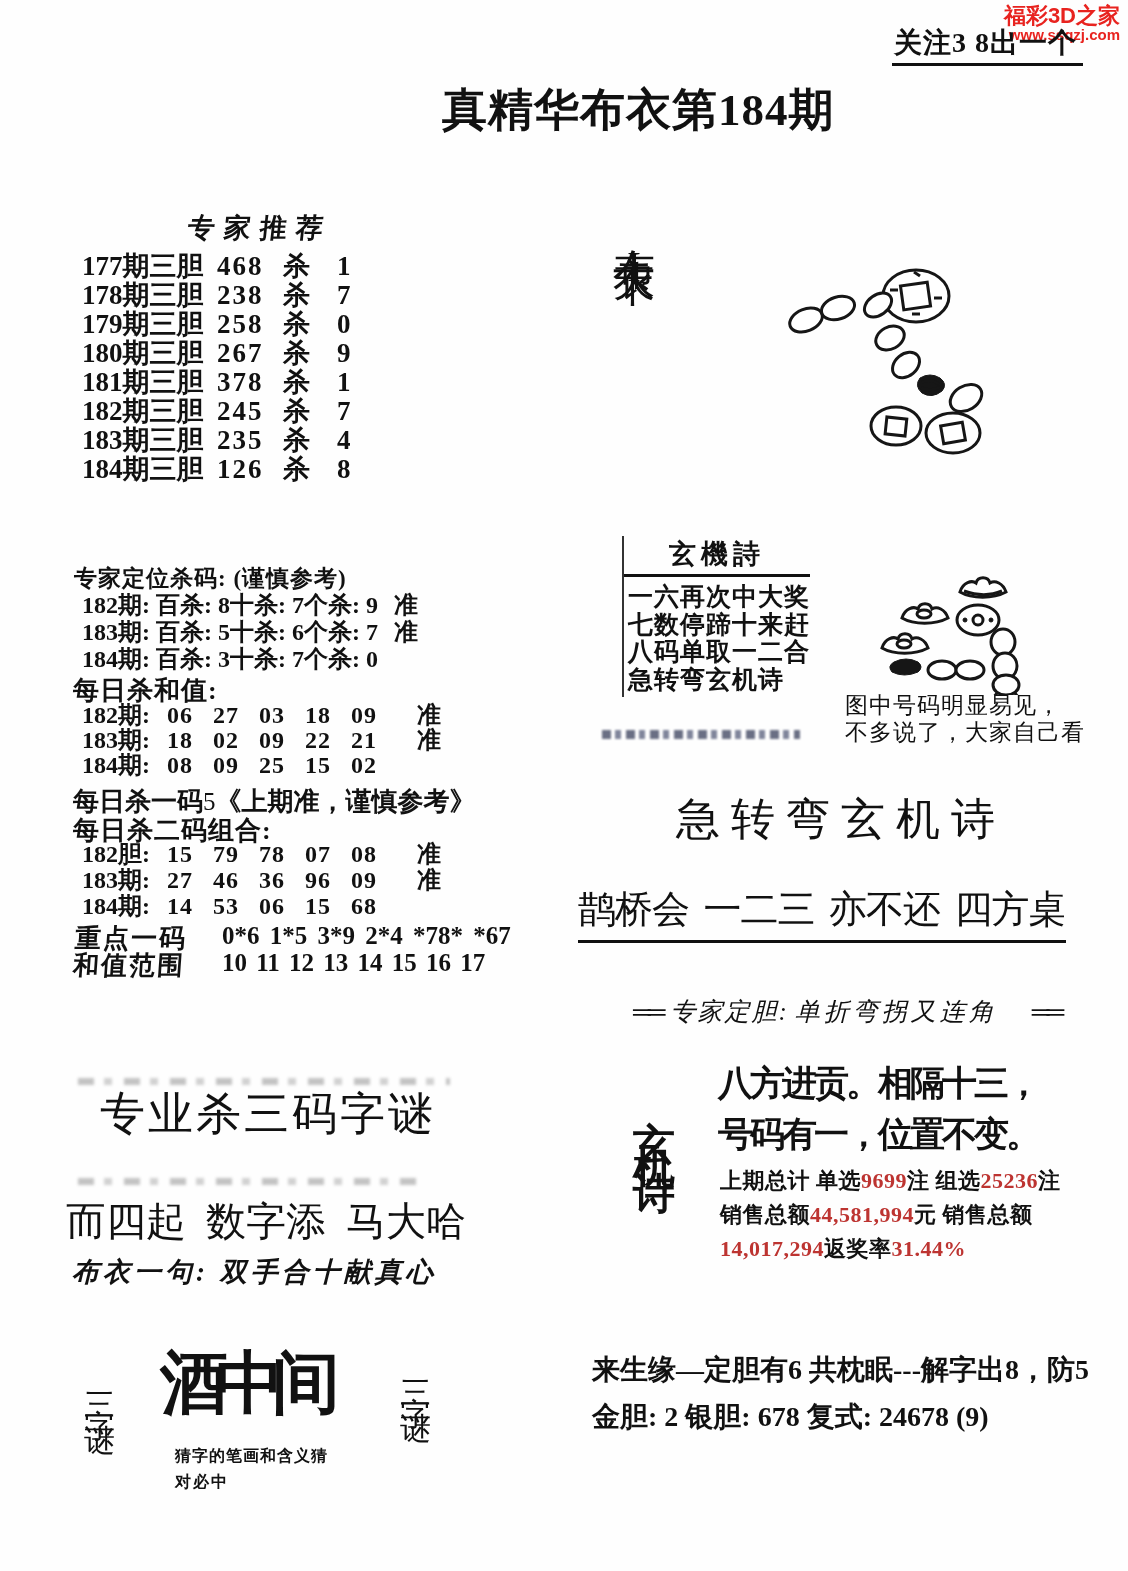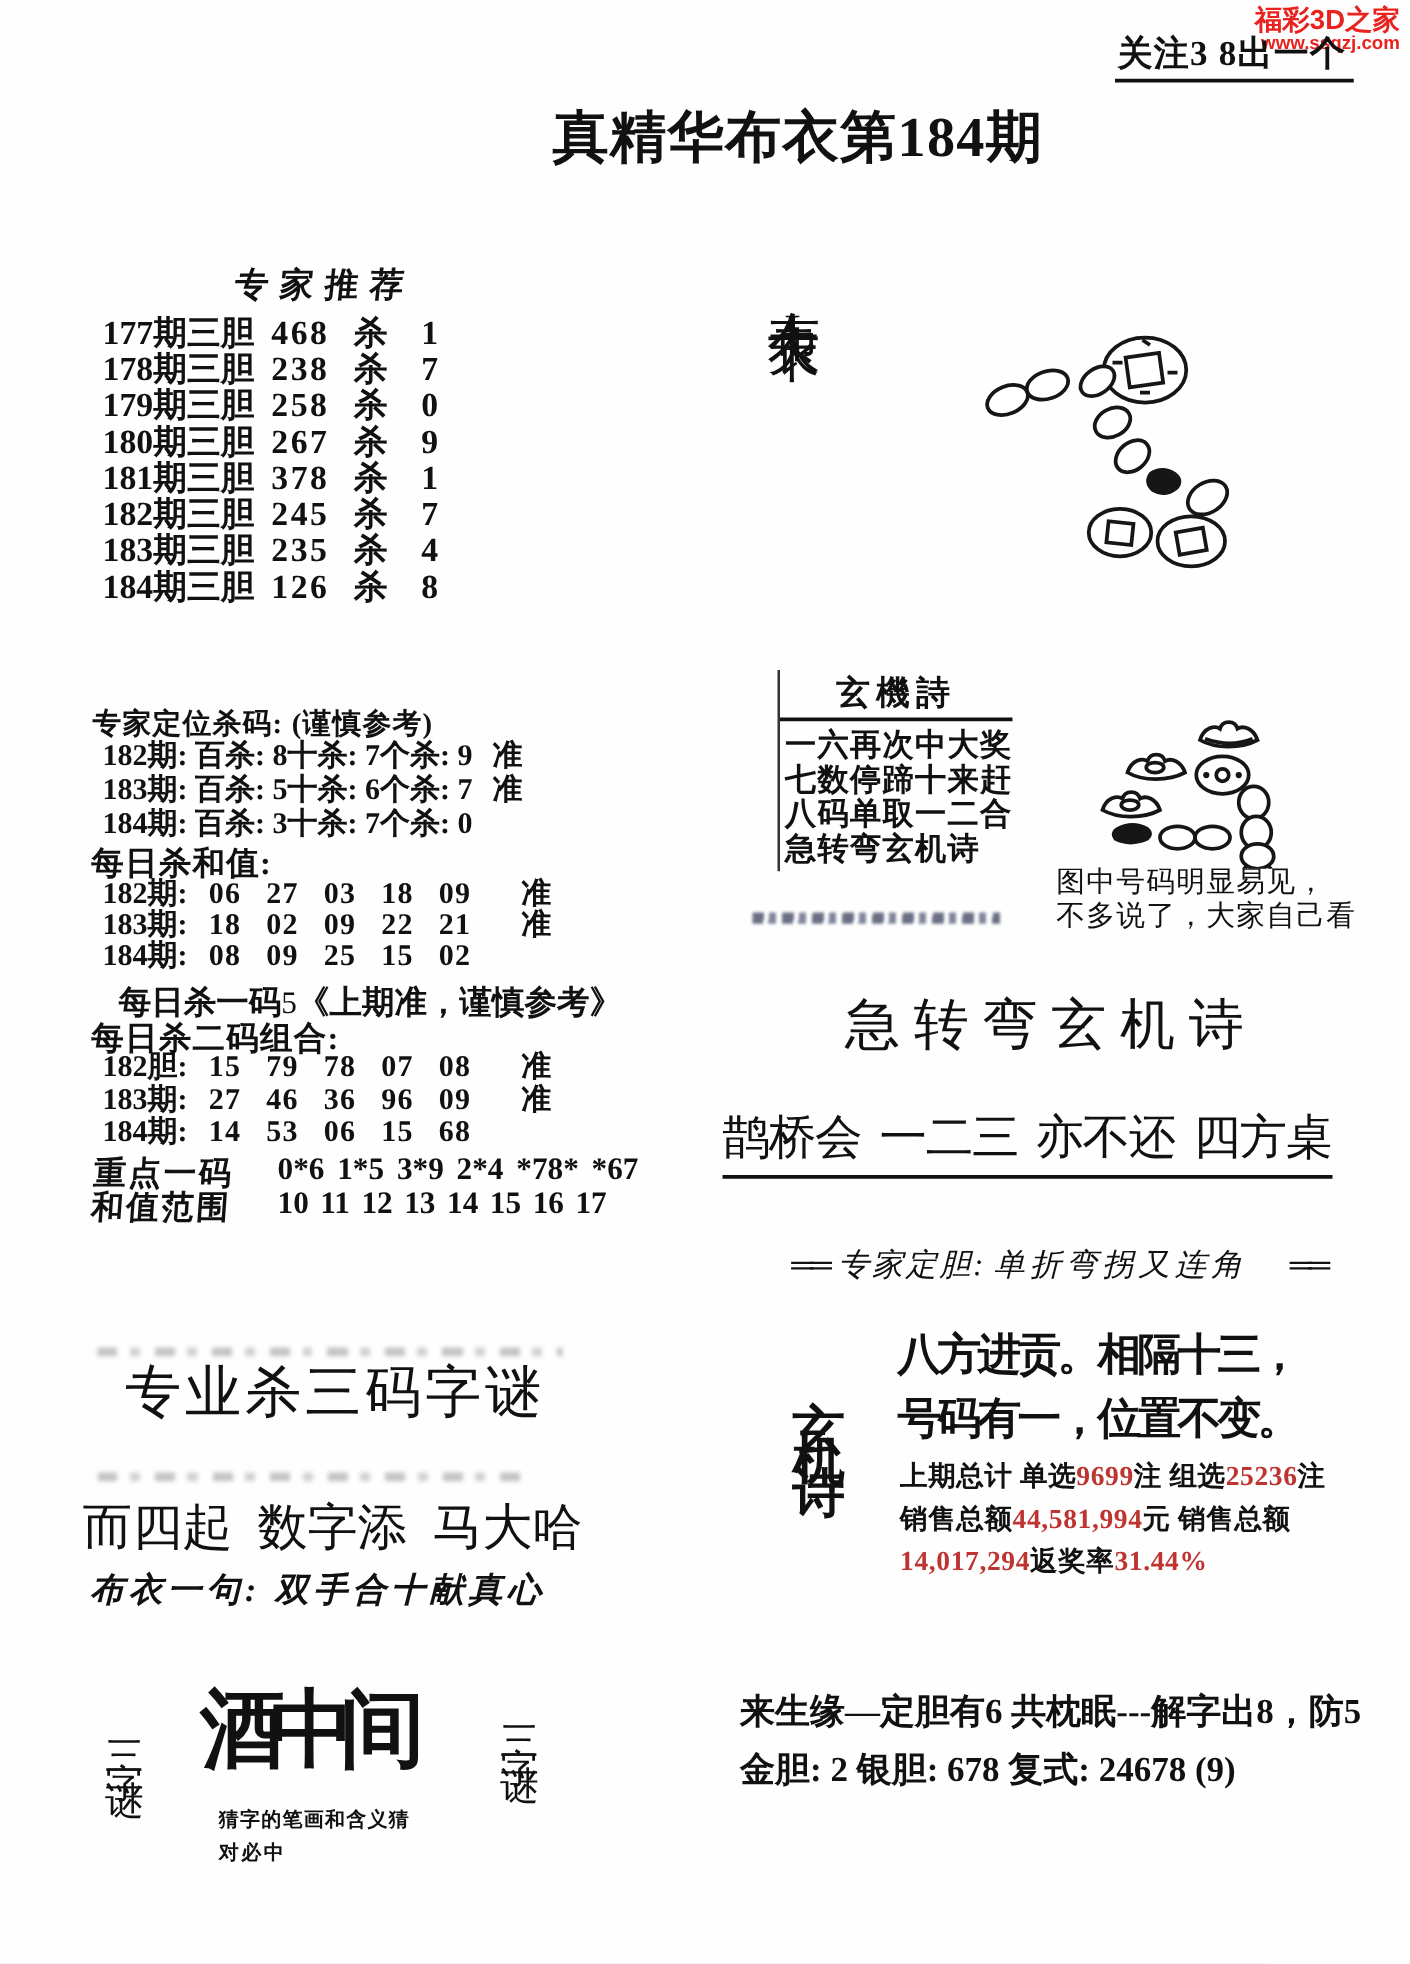--- a/index.html
+++ b/index.html
@@ -26,21 +26,21 @@
   .pk-rows{left:82px;top:592px;font-size:24px;font-weight:700;line-height:27px;}
   .pk-flag{margin-left:16px;}
   
   .sec-header{font-size:26px;font-weight:700;letter-spacing:1px;}
   .dks-header{left:73px;top:673px;}
   .dks-rows{left:82px;top:703px;font-size:24px;font-weight:700;line-height:25px;}
   .num-row{position:relative;}
   .num-label{display:inline-block;width:85px;}
   .num-vals{letter-spacing:1px;word-spacing:13px;}
   .num-flag{position:absolute;left:335px;top:0;}
-  .kill-one{left:73px;top:784px;font-size:26px;font-weight:700;margin-left:22px;}
+  .kill-one{left:73px;top:784px;font-size:26px;font-weight:700;}
   .kill-one .num5{font-weight:400;font-size:25px;}
   .dk2-header{left:73px;top:813px;}
   .dk2-rows{left:82px;top:841px;font-size:24px;font-weight:700;line-height:26px;}
   .key-one-label,.sum-range-label{font-size:26px;font-weight:700;letter-spacing:2px;transform:skewX(-4deg);}
   .key-one-label{left:75px;top:921px;}
   .key-one-val{left:222px;top:922px;font-size:25px;font-weight:700;letter-spacing:0;word-spacing:4px;}
   .sum-range-label{left:73px;top:948px;}
   .sum-range-val{left:222px;top:949px;font-size:25px;font-weight:700;word-spacing:3px;}
   
   .smudge{position:absolute;height:7px;opacity:.5;filter:blur(1.6px);

